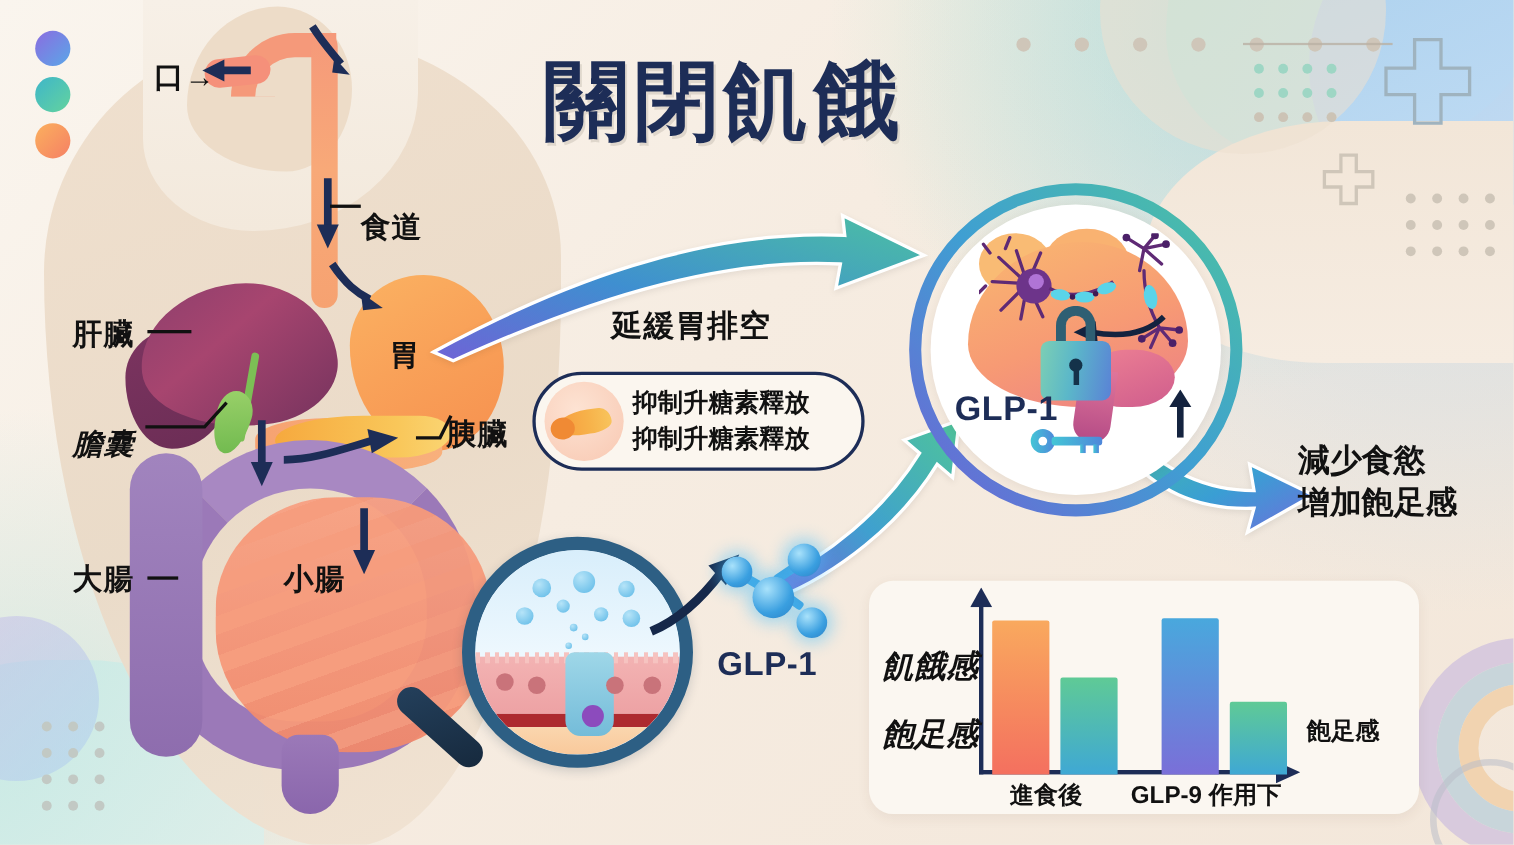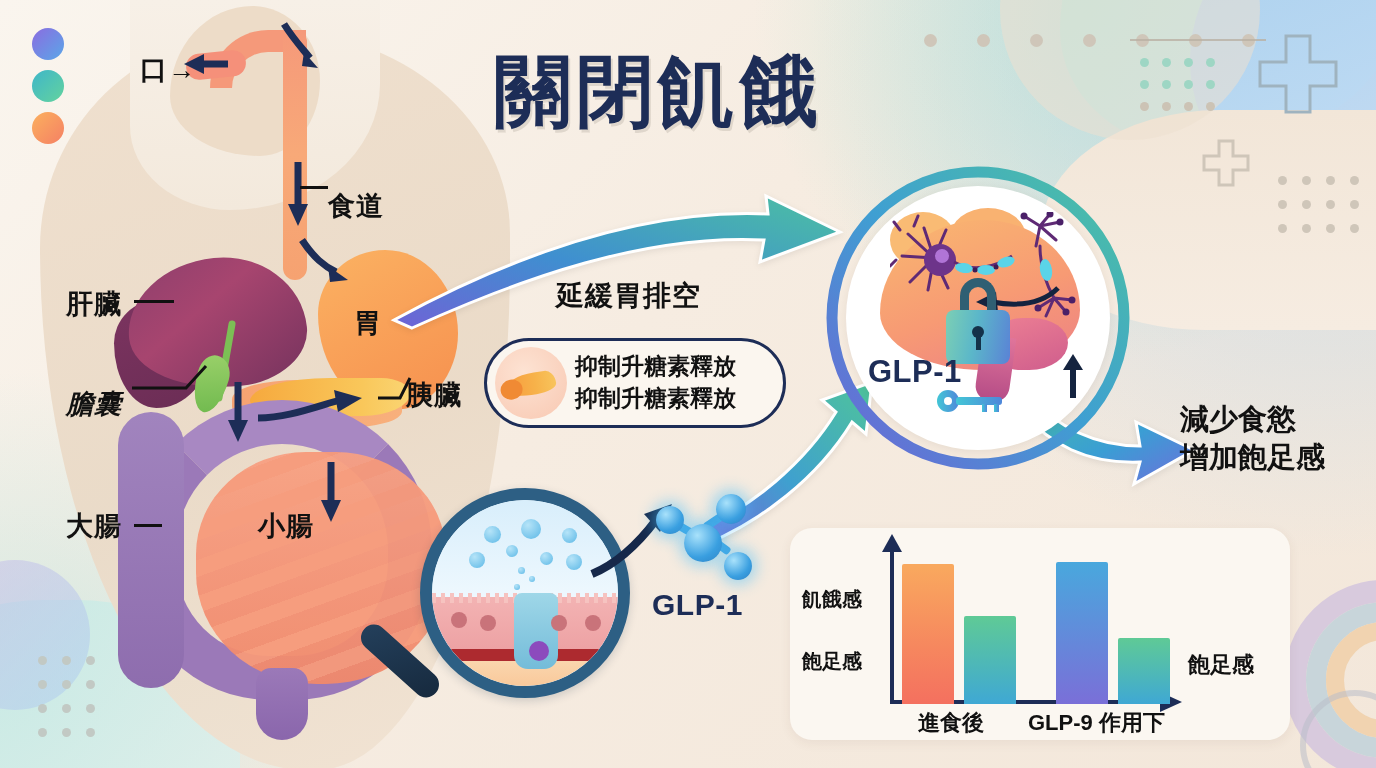--- a/index.html
+++ b/index.html
@@ -276,21 +276,21 @@
   .panel{
     position:absolute; left:790px; top:528px; width:500px; height:212px;
     background:#fbf7f1; border-radius:22px;
     box-shadow:0 3px 12px rgba(80,60,40,.07);
   }
   .chart{ position:absolute; left:790px; top:528px; width:500px; height:212px; }
   .axis-y{ position:absolute; left:100px; top:18px; width:4px; height:158px; background:#1d2d57; }
   .axis-x{ position:absolute; left:100px; top:172px; width:276px; height:4px; background:#1d2d57; }
   .bar{ position:absolute; bottom:0; border-radius:2px 2px 0 0; }
   .bars{ position:absolute; left:104px; top:18px; width:300px; height:158px; }
-  .ylab{ position:absolute; color:#111; font-weight:bold; font-size:20px; white-space:nowrap; }
+  .ylab{ position:absolute; color:#111; font-weight:bold; font-size:29px; white-space:nowrap;font-style:italic; }
   .xlab{ position:absolute; color:#111; font-weight:bold; font-size:22px; white-space:nowrap; }
   .rlab{ position:absolute; color:#111; font-weight:bold; font-size:22px; white-space:nowrap; }
 </style>
 </head>
 <body>
 
 <div id="stage">
 
   <div class="blob abs" style="left:1060px;top:-150px;width:340px;height:300px;background:linear-gradient(135deg,#a9e7d4 0%,#bfe4f5 100%);opacity:.75;border-radius:50% 50% 60% 40%/60% 50% 50% 40%;"></div>
   <div class="blob abs" style="left:1190px;top:-80px;width:260px;height:280px;background:linear-gradient(160deg,#a9cdf0 0%,#c4ddf5 100%);opacity:.85;border-radius:50%;"></div>

